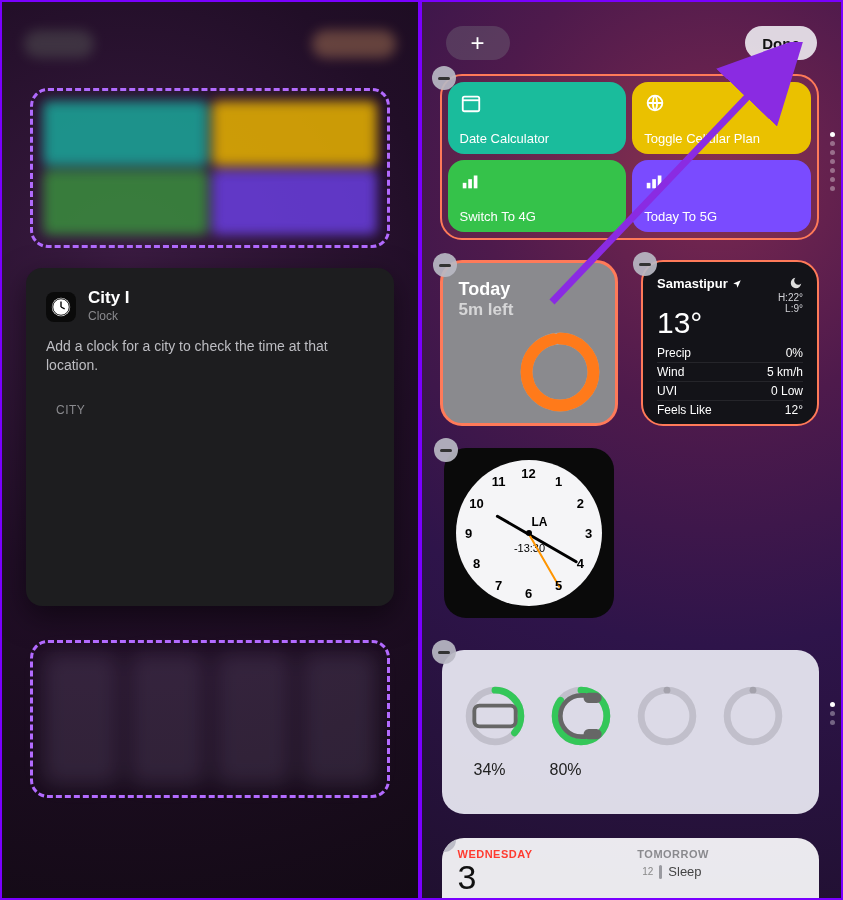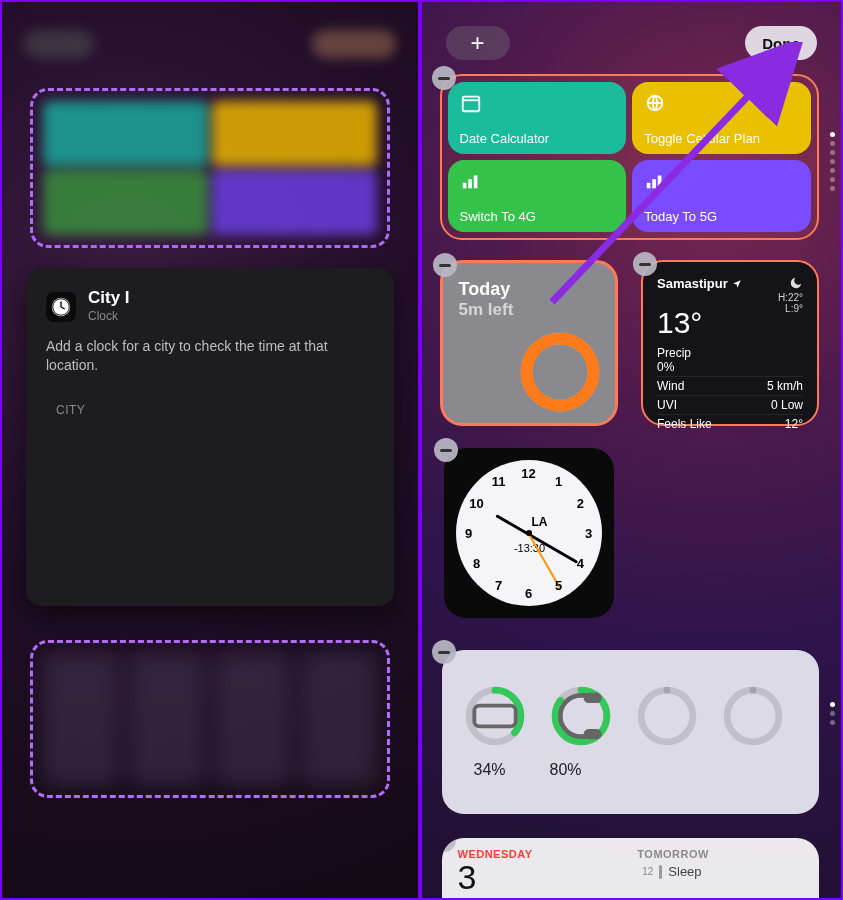--- a/index.html
+++ b/index.html
@@ -55,21 +55,21 @@
   .today-s{color:rgba(255,255,255,.65); font-size:17px; font-weight:600; margin-top:0px;}
   .ring{ position:absolute; right:12px; bottom:8px; width:86px; height:86px;}
   .ring svg{width:86px;height:86px; transform:rotate(-90deg);}
 
   .weather-wid{position:absolute; top:258px; right:22px; width:178px; height:166px; border-radius:22px; background:#131318; border:2px solid #ff7a59; padding:14px 14px 10px 14px; color:#fff;}
   .w-city{font-size:13px; font-weight:600; display:flex; align-items:center; gap:4px;}
   .w-temp{font-size:30px; font-weight:400; line-height:1; margin-top:17px;}
   .w-small{position:absolute; right:14px; top:14px; text-align:right; font-size:10px; color:#d0d0d5;}
   .w-rows{margin-top:6px; font-size:12px;}
   .w-row{display:flex; justify-content:space-between; padding:2px 0; border-top:1px solid rgba(255,255,255,.08);}
-  .w-row:first-child{border-top:none;flex-direction:column;}
+  .w-row:first-child{border-top:none;}
 
   .clock-wid{position:absolute; top:446px; left:22px; width:170px; height:170px; border-radius:22px; background:#0a0a0a; display:flex; align-items:center; justify-content:center;}
   .clock-face{width:146px;height:146px;border-radius:50%; background:#f5f5f7; position:relative;}
   .cf-center{position:absolute; left:50%; top:50%; width:6px;height:6px;background:#000;border-radius:50%; transform:translate(-50%,-50%); z-index:4;}
   .cf-num{position:absolute; font-size:13px; font-weight:700; color:#000; transform:translate(-50%,-50%);}
   .cf-label{position:absolute; left:52%; top:38%; font-size:12px; font-weight:600; color:#000;}
   .cf-off{position:absolute; left:40%; top:56%; font-size:11px; font-weight:500; color:#000;}
   .hand{position:absolute; left:50%; top:50%; transform-origin:left center; height:3px; background:#000; border-radius:2px;}
   .hand-h{width:38px; transform:rotate(210deg);} 
   .hand-m{width:56px; height:3px; transform:rotate(30deg);} 

